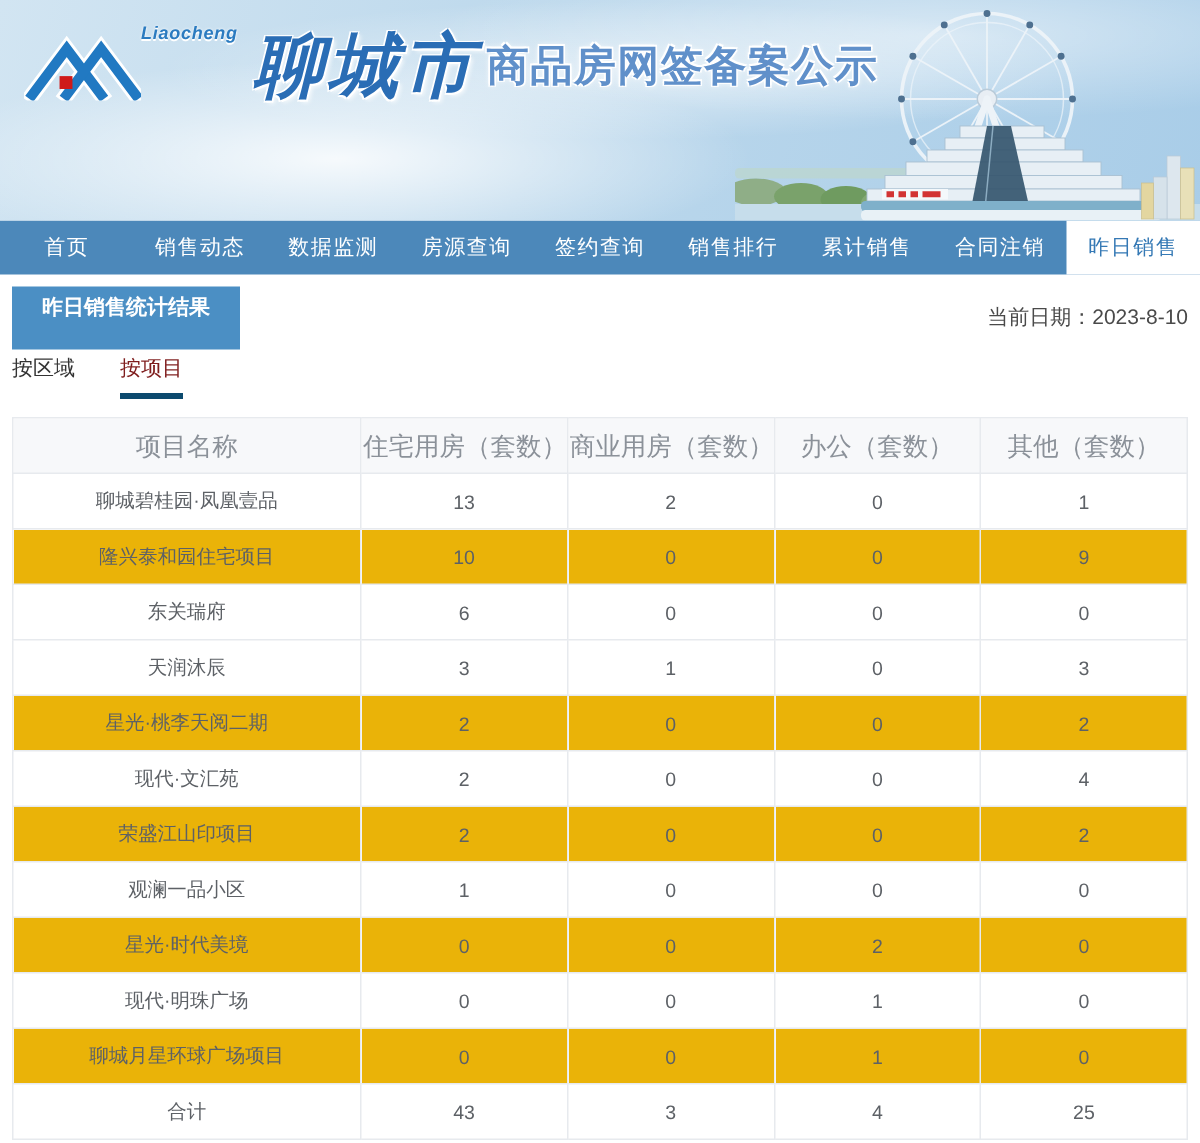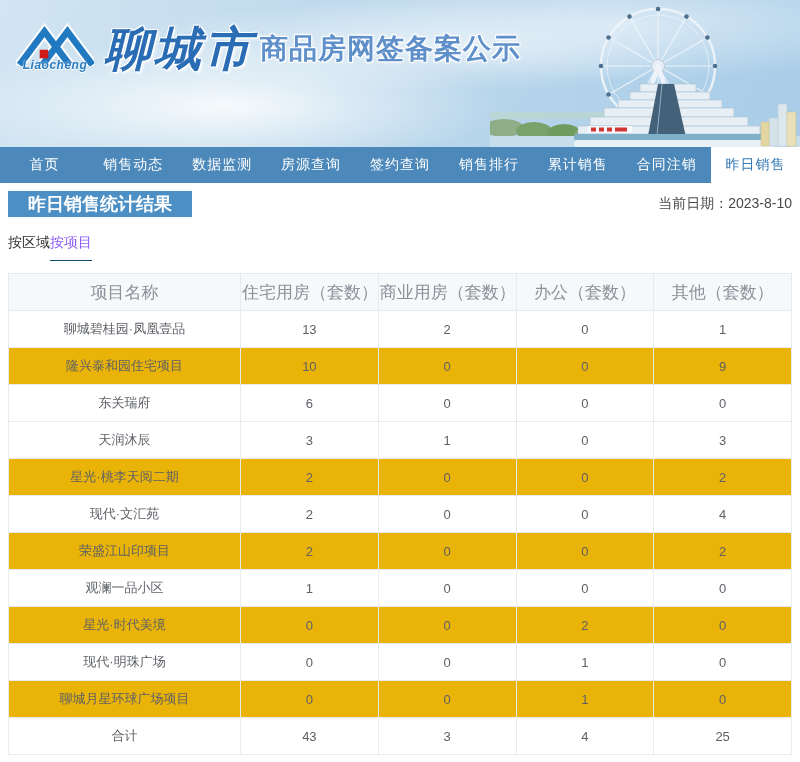--- a/index.html
+++ b/index.html
@@ -9,45 +9,45 @@
   .header{
     position:relative;height:147px;overflow:hidden;
     background:
       radial-gradient(60% 55% at 78% 16%, rgba(255,255,255,.50), rgba(255,255,255,0) 70%),
       radial-gradient(48% 62% at 28% 72%, rgba(255,255,255,.85), rgba(255,255,255,0) 72%),
       radial-gradient(55% 45% at 52% 32%, rgba(255,255,255,.55), rgba(255,255,255,0) 70%),
       linear-gradient(105deg,#d2e5f2 0%,#bcd8ec 45%,#a9cde8 100%);
   }
   .scene{position:absolute;right:0;top:0;width:310px;height:147px;}
   .brand{position:absolute;left:16px;top:22px;display:flex;align-items:flex-end;}
-  .logo-wrap{display:flex;flex-direction:column;align-items:center;margin-right:10px;}
+  .logo-wrap{display:flex;flex-direction:row;align-items:flex-start;margin-right:10px;}
   .logo-word{font-size:12px;font-style:italic;font-weight:bold;color:#2b7bc0;
     text-shadow:0 0 2px #fff,0 1px 0 #fff;margin-top:-8px;letter-spacing:.5px;}
   .city-script{font-size:47px;font-weight:900;font-style:italic;color:#2a6db5;line-height:.95;
     letter-spacing:3px;margin-right:6px;
     text-shadow:1px 1px 0 #fff,-1px -1px 0 #fff,1px -1px 0 #fff,-1px 1px 0 #fff,2px 2px 3px rgba(255,255,255,.8);}
   .site-title{font-size:28px;font-weight:800;color:#6090ca;letter-spacing:1px;padding-bottom:4px;
     text-shadow:1px 1px 0 #fff,-1px -1px 0 #fff,1px -1px 0 #fff,-1px 1px 0 #fff,0 0 4px #fff;}
 
   
   .nav{display:flex;height:36px;background:#4c88ba;justify-content:space-between;}
   .nav-item{flex:1;display:flex;align-items:center;justify-content:center;
     color:#fff;font-size:14px;letter-spacing:1px;text-decoration:none;cursor:pointer;}
   .nav-item.active{background:#fff;color:#3579b5;}
 
   
   .section-head{display:flex;justify-content:space-between;align-items:center;margin:8px 8px 0 8px;}
-  .band{background:#4b8fc4;color:#fff;font-size:18px;font-weight:bold;
-    height:26px;line-height:26px;padding:0 20px;}
+  .band{background:#4b8fc4;color:#fff;font-size:14px;font-weight:bold;
+    height:42px;line-height:26px;padding:0 20px;}
   .cur-date{font-size:14px;color:#4a4a4a;}
 
   
-  .tabs{display:flex;margin:17px 8px 0 8px;}
+  .tabs{display:flex;gap:30px;margin:4px 8px 0 8px;}
   .tab{font-size:14px;color:#333;padding-bottom:7px;border-bottom:2px solid transparent;cursor:pointer;}
-  .tab.active{color:#8b5cf6;border-bottom:1px solid #0c4a6e;}
+  .tab.active{color:#7f1d1d;border-bottom:4px solid #0c4a6e;}
 
   
   table{width:784px;margin:12px 8px 0 8px;border-collapse:collapse;table-layout:fixed;}
   th,td{border:1px solid #e7eaee;height:34px;text-align:center;vertical-align:middle;
     font-weight:normal;overflow:hidden;white-space:nowrap;}
   th{background:#f7f8fa;color:#8b9199;font-size:17px;}
   td{background:#fff;color:#5d6166;font-size:13px;}
   tr.alt td{background:#eab308;}
 </style>
 </head>

